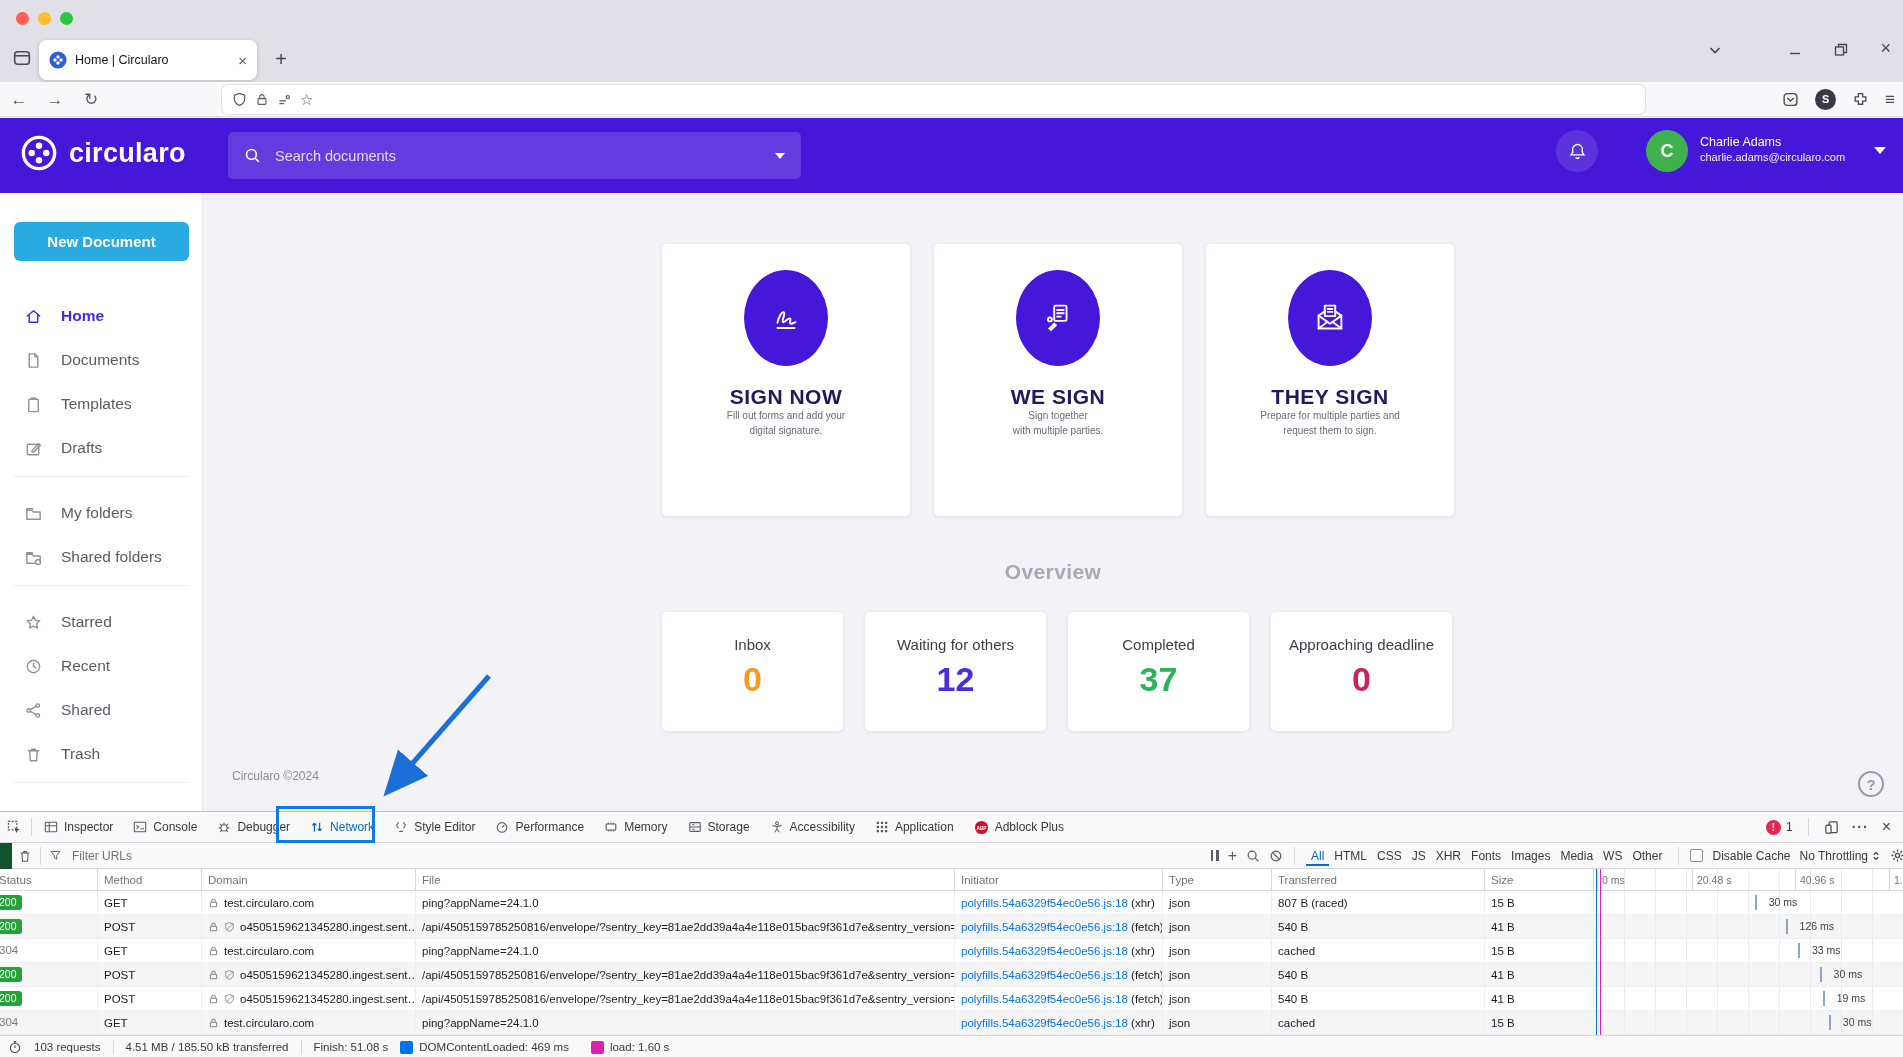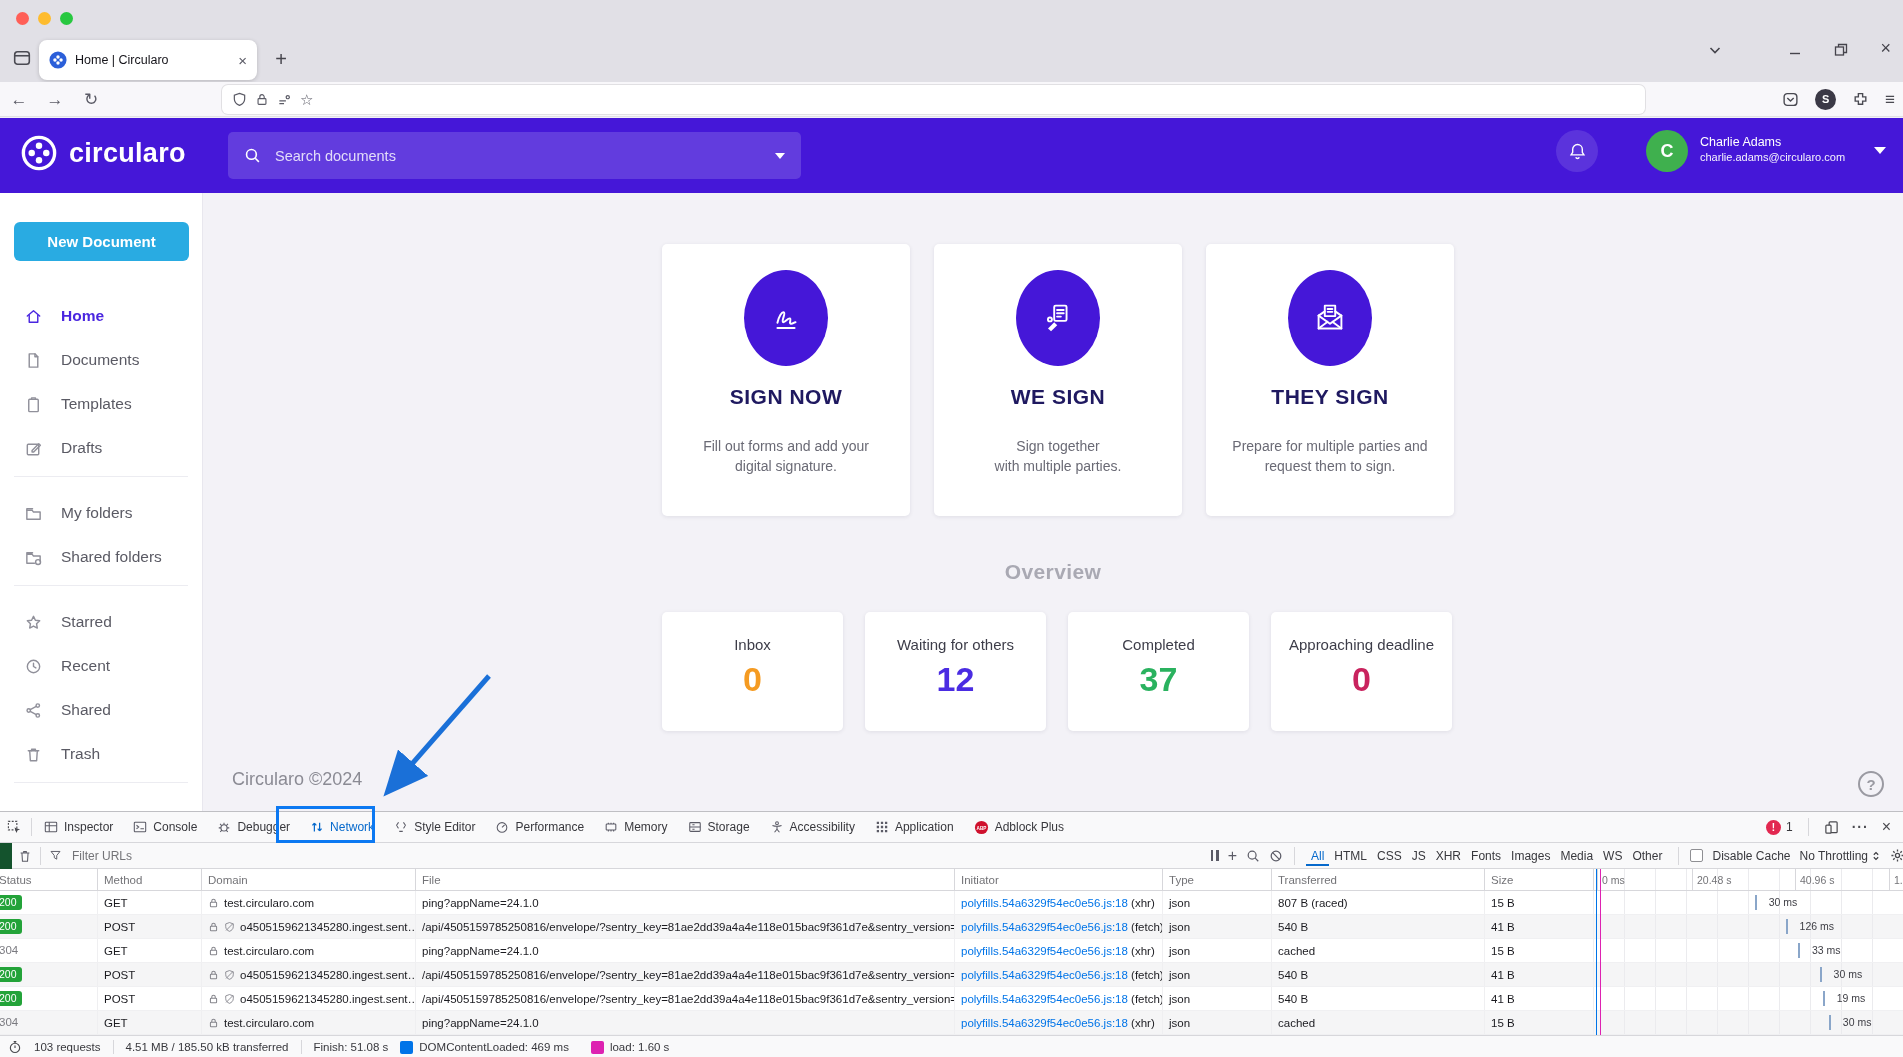--- a/index.html
+++ b/index.html
@@ -63,29 +63,29 @@
   .sitem .s-ico{color:#90909a;flex:none;}
   .sitem.active{color:#4a26e0;font-weight:bold;}
   .sitem.active .s-ico{color:#4a26e0;}
   .sdiv{height:1px;background:#ececf1;margin:10px 14px 18px 14px;}
 
   .card{position:absolute;top:51px;width:248px;height:272px;background:#fff;border-radius:5px;
         box-shadow:0 1px 4px rgba(25,20,60,.09);text-align:center;padding-top:26px;}
   .card-ellipse{width:84px;height:96px;border-radius:50%;margin:0 auto;display:flex;align-items:center;
                 justify-content:center;}
   .card-title{margin-top:19px;font-size:21px;font-weight:bold;letter-spacing:.5px;color:#1f1960;}
-  .card-desc{margin-top:27px;font-size:14px;line-height:1.45;color:#6a6a75;white-space:pre-line;}
+  .card-desc{font-size:10px;line-height:1.45;color:#6a6a75;white-space:pre-line;}
 
   .ov-title{position:absolute;left:203px;right:0;top:367px;text-align:center;font-size:21px;font-weight:bold;
             color:#a9a9b3;letter-spacing:.4px;}
   .stat{position:absolute;top:419px;width:181px;height:119px;background:#fff;border-radius:5px;
         box-shadow:0 1px 4px rgba(25,20,60,.09);text-align:center;padding-top:24px;}
   .stat-label{font-size:15px;color:#3d3d49;}
   .stat-value{margin-top:7px;font-size:34px;font-weight:bold;}
-  .footer-text{position:absolute;left:232px;top:576px;font-size:18px;color:#8b8b94;}
+  .footer-text{position:absolute;left:232px;top:576px;font-size:12px;color:#8b8b94;}
   .helpbtn{position:absolute;left:1858px;top:578px;width:26px;height:26px;border-radius:50%;
            border:2px solid #9a9aa2;color:#9a9aa2;font-size:15px;font-weight:bold;text-align:center;line-height:23px;}
 
   
   .devtools{position:absolute;left:0;top:811px;width:100%;height:246px;background:#14532d;border-top:1px solid #bfbfc3;}
   .dt-tabs{position:absolute;left:0;top:0;width:100%;height:31px;background:#f9f9fa;border-bottom:1px solid #d7d7db;
            display:flex;align-items:center;font-size:12px;color:#38383d;}
   .dt-picker{padding:0 7px;color:#4a4a4f;}
   .dt-sep{width:1px;height:18px;background:#d7d7db;margin:0 2px;}
   .dt-tab{display:flex;align-items:center;gap:6px;padding:0 10px;height:100%;white-space:nowrap;color:#38383d;}

